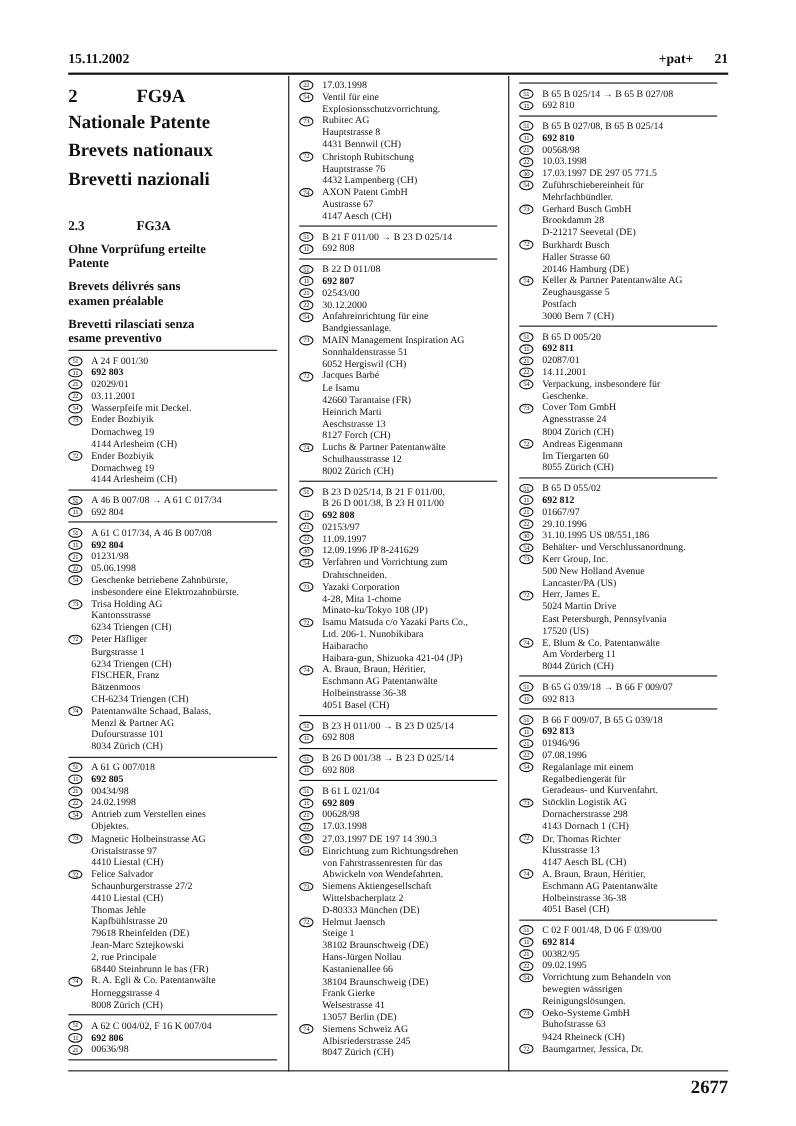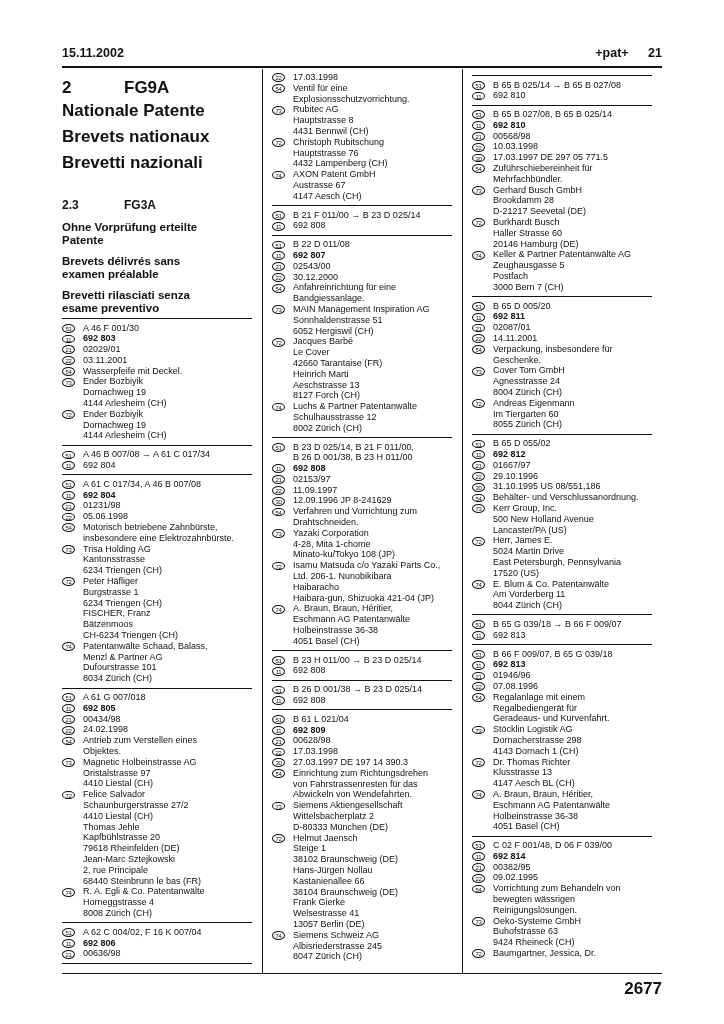--- a/index.html
+++ b/index.html
@@ -1,17 +1,17 @@
 <!DOCTYPE html>
 <html><head>
 <meta charset="utf-8">
 <style>
   html,body{margin:0;padding:0;background:#e8e8e8}
   .page{position:relative;width:724px;height:1024px;background:#ffffff;
-        font-family:Liberation Sans, sans-serif;color:#111;overflow:hidden}
+        font-family:Liberation Serif, serif;color:#111;overflow:hidden}
   .hdr{position:absolute;left:62px;right:62px;top:46px;display:flex;
        justify-content:space-between;font-weight:bold;font-size:12.5px}
   .hdr-right span{margin-left:16px}
   .hdr-rule{position:absolute;left:62px;right:62px;top:66px;border-top:2px solid #111}
   .cols{position:absolute;left:62px;top:69px;width:600px;height:905px;display:flex}
   .col{width:33.333%;box-sizing:border-box;padding:3px 10px 0 0;overflow:hidden}
   .col + .col{border-left:1px solid #111;padding-left:9px}
   
   .sec-head{padding-top:6px}
   .sec-row{display:flex;font-size:17px;font-weight:bold;line-height:20px}
@@ -71,21 +71,21 @@
           <div>Brevetti rilasciati senza</div>
           <div>esame preventivo</div>
         </div>
       </div>
       <div>
           <div class="entry-rule"></div>
           <div class="entry">
             <div class="field">
               <span class="code">51</span>
               <span class="flines">
-                <div class="fline">A 46 F 001/30</div>
+                <div class="fline">A 24 F 001/30</div>
               </span>
             </div>
             <div class="field">
               <span class="code">11</span>
               <span class="flines b">
                 <div class="fline">692 803</div>
               </span>
             </div>
             <div class="field">
               <span class="code">21</span>
@@ -159,21 +159,21 @@
             </div>
             <div class="field">
               <span class="code">22</span>
               <span class="flines">
                 <div class="fline">05.06.1998</div>
               </span>
             </div>
             <div class="field">
               <span class="code">54</span>
               <span class="flines">
-                <div class="fline">Motorisch betriebene Zahnbürste,</div>
+                <div class="fline">Geschenke betriebene Zahnbürste,</div>
                 <div class="fline">insbesondere eine Elektrozahnbürste.</div>
               </span>
             </div>
             <div class="field">
               <span class="code">73</span>
               <span class="flines">
                 <div class="fline">Trisa Holding AG</div>
                 <div class="fline">Kantonsstrasse</div>
                 <div class="fline">6234 Triengen (CH)</div>
               </span>
@@ -381,21 +381,21 @@
               <span class="flines">
                 <div class="fline">MAIN Management Inspiration AG</div>
                 <div class="fline">Sonnhaldenstrasse 51</div>
                 <div class="fline">6052 Hergiswil (CH)</div>
               </span>
             </div>
             <div class="field">
               <span class="code">72</span>
               <span class="flines">
                 <div class="fline">Jacques Barbé</div>
-                <div class="fline">Le Cover</div>
+                <div class="fline">Le Isamu</div>
                 <div class="fline">42660 Tarantaise (FR)</div>
                 <div class="fline">Heinrich Marti</div>
                 <div class="fline">Aeschstrasse 13</div>
                 <div class="fline">8127 Forch (CH)</div>
               </span>
             </div>
             <div class="field">
               <span class="code">74</span>
               <span class="flines">
                 <div class="fline">Luchs &amp; Partner Patentanwälte</div>

